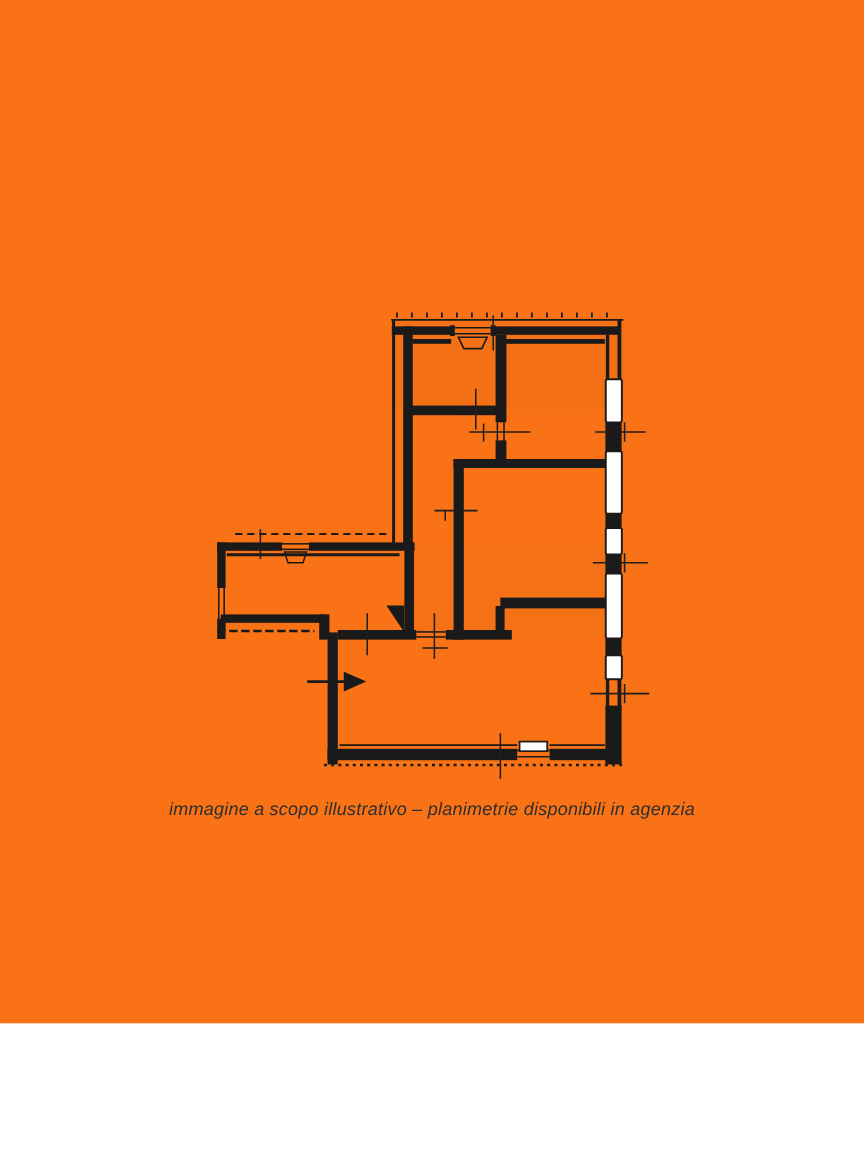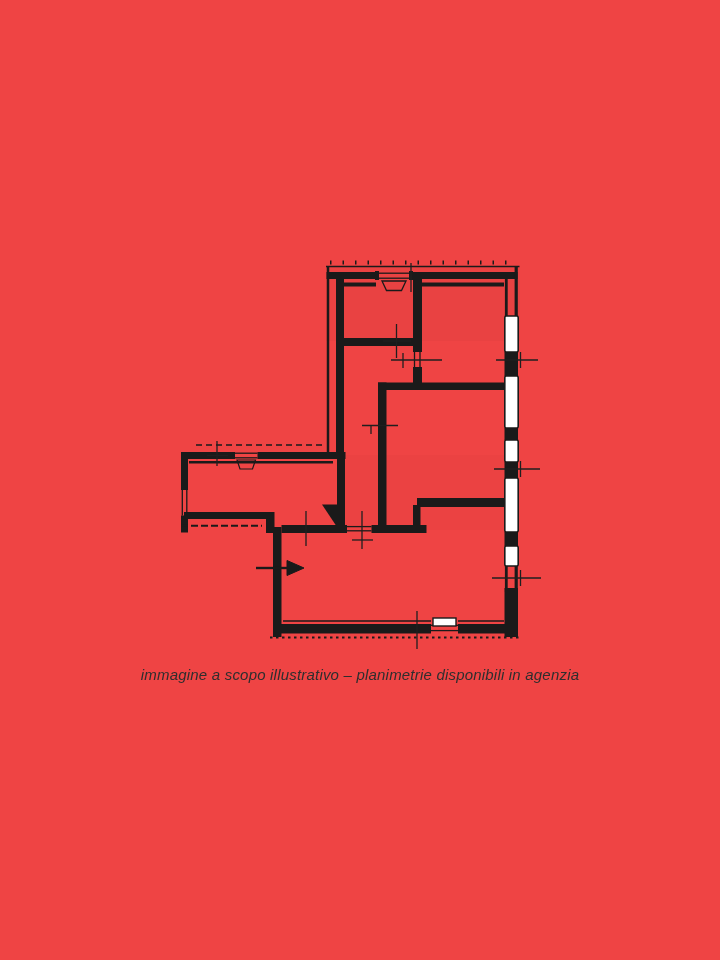--- a/index.html
+++ b/index.html
@@ -3,22 +3,22 @@
 <meta charset="utf-8">
 <style>
   html, body {
     margin: 0;
     padding: 0;
     background: #ffffff;
   }
   .page {
     position: relative;
     width: 720px;
-    height: 960px;
-    background: #ef4444;
+    height: 853px;
+    background: #f97316;
     overflow: hidden;
     font-family: "Liberation Sans", "DejaVu Sans", sans-serif;
   }
   .plan-wrap {
     position: absolute;
     left: 0;
     top: 0;
     width: 720px;
     height: 960px;
   }

